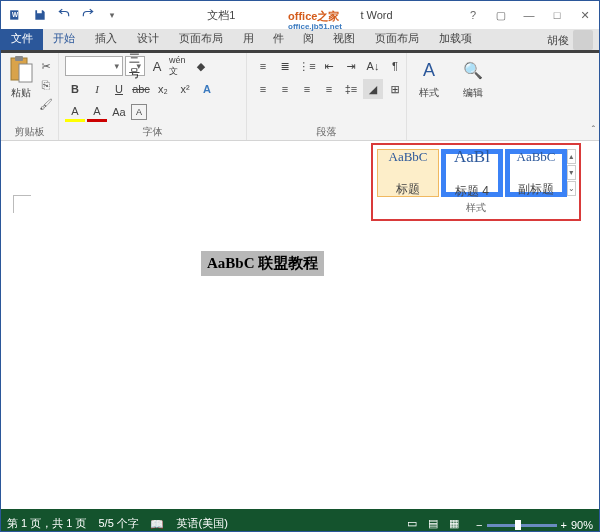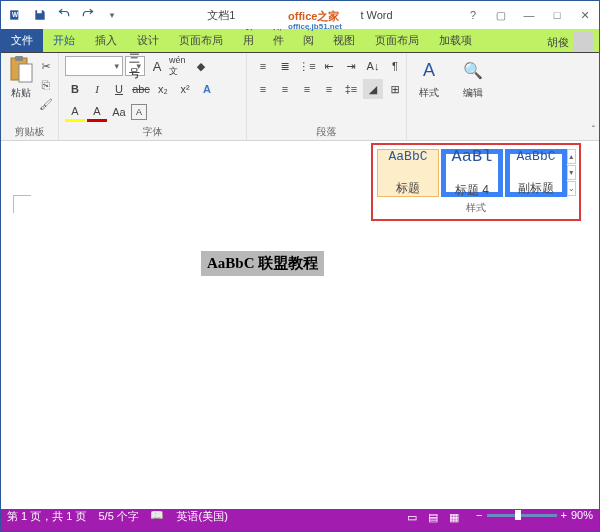--- a/index.html
+++ b/index.html
@@ -6,21 +6,21 @@
 body{width:600px;height:532px;background:#fff;overflow:hidden;position:relative;border:1px solid #2b579a}
 .titlebar{height:28px;background:#fff;display:flex;align-items:center;position:relative}
 .qat{display:flex;gap:2px;padding:0 4px;align-items:center;height:100%}
 .qat-btn{width:22px;height:22px;display:flex;align-items:center;justify-content:center;color:#2b579a}
 .qat-btn svg{width:14px;height:14px}
 .title-center{position:absolute;left:50%;transform:translateX(-50%);display:flex;align-items:center;gap:17px;color:#444}
 .watermark{position:absolute;left:48%;top:6px;color:#d45c1c;font-size:14px;font-weight:bold;z-index:5}
 .watermark sub{color:#3b7abf;font-size:8px;display:block;margin-top:-2px}
 .win-controls{margin-left:auto;display:flex}
 .win-controls .wb{width:28px;height:24px;display:flex;align-items:center;justify-content:center;color:#666}
-.tabs{height:24px;background:#bef264;display:flex;align-items:flex-end;border-bottom:1px solid #404040}
+.tabs{height:24px;background:#e5e5e5;display:flex;align-items:flex-end;border-bottom:3px solid #404040}
 .tab{padding:4px 10px;color:#444;cursor:pointer}
 .tab.file{background:#2b579a;color:#fff}
 .tab.active{color:#2b579a}
 .tabs .spacer{flex:1}
 .tabs .user{padding:0 6px;color:#444;display:flex;align-items:center;gap:4px}
 .user-av{width:20px;height:20px;background:#d0d0d0;border-radius:2px}
 .ribbon{background:#f3f3f3;border-bottom:1px solid #d4d4d4;display:flex;height:88px;position:relative}
 .group{border-right:1px solid #e1e1e1;padding:3px 6px 1px;display:flex;flex-direction:column;position:relative}
 .group-body{flex:1;display:flex;gap:3px;align-items:flex-start}
 .group-label{text-align:center;color:#666;font-size:10px;padding-top:2px;position:relative}
@@ -36,27 +36,27 @@
 .sq.b{font-weight:bold}.sq.i{font-style:italic;font-family:serif}.sq.u{text-decoration:underline}
 .doc-area{position:relative;height:374px;background:#fff;overflow:hidden}
 .corner{position:absolute;width:18px;height:18px}
 .corner.tl{top:54px;left:12px;border-left:1px solid #bbb;border-top:1px solid #bbb}
 .corner.tr{top:54px;right:22px;border-right:1px solid #bbb;border-top:1px solid #bbb}
 .sel-text{position:absolute;top:110px;left:200px;background:#b8b8b8;padding:3px 6px;color:#000;font-size:15px;font-weight:bold;font-family:SimSun,serif}
 .styles-fly{position:absolute;top:2px;right:18px;background:#fff;border:2px solid #d93a3a;padding:4px;z-index:10;width:210px}
 .style-row{display:flex;gap:2px}
 .style-box{width:62px;height:48px;border:5px solid #3b82f6;display:flex;flex-direction:column;align-items:center;justify-content:center;cursor:pointer}
 .style-box.sel{border:1px solid #f0b860;background:#fdeec9}
-.style-prev{font-family:Liberation Mono, monospace;color:#2b579a}
+.style-prev{font-family:Liberation Serif, serif;color:#2b579a}
 .style-nm{font-size:12px;color:#444;margin-top:16px}
 .side-btns{width:14px;display:flex;flex-direction:column;gap:1px}
 .side-btns div{height:15px;border:1px solid #ccc;display:flex;align-items:center;justify-content:center;font-size:8px;color:#666}
 .fly-label{text-align:center;color:#666;font-size:10px;padding:4px 0 0;position:relative}
 .collapse{position:absolute;right:4px;bottom:4px;color:#666;font-size:10px}
-.statusbar{position:absolute;bottom:0;left:0;right:0;height:22px;background:#a21caf;color:#fff;display:flex;align-items:flex-start;font-size:11px;padding:0 6px;gap:12px}
+.statusbar{position:absolute;bottom:0;left:0;right:0;height:22px;background:#14532d;color:#fff;display:flex;align-items:flex-end;font-size:11px;padding:0 6px;gap:12px}
 .statusbar .sp{flex:1}
 .sb-item{display:flex;align-items:center;gap:3px}
 .view-btns{display:flex;gap:1px}
 .view-btns div{width:20px;height:16px;display:flex;align-items:center;justify-content:center}
 .zoom{display:flex;align-items:center;gap:4px}
 .zoom-track{width:70px;height:3px;background:#6a8bc0;position:relative}
 .zoom-thumb{position:absolute;width:6px;height:10px;background:#fff;top:-4px;left:40%}
 </style>
 </head>
 <body>

